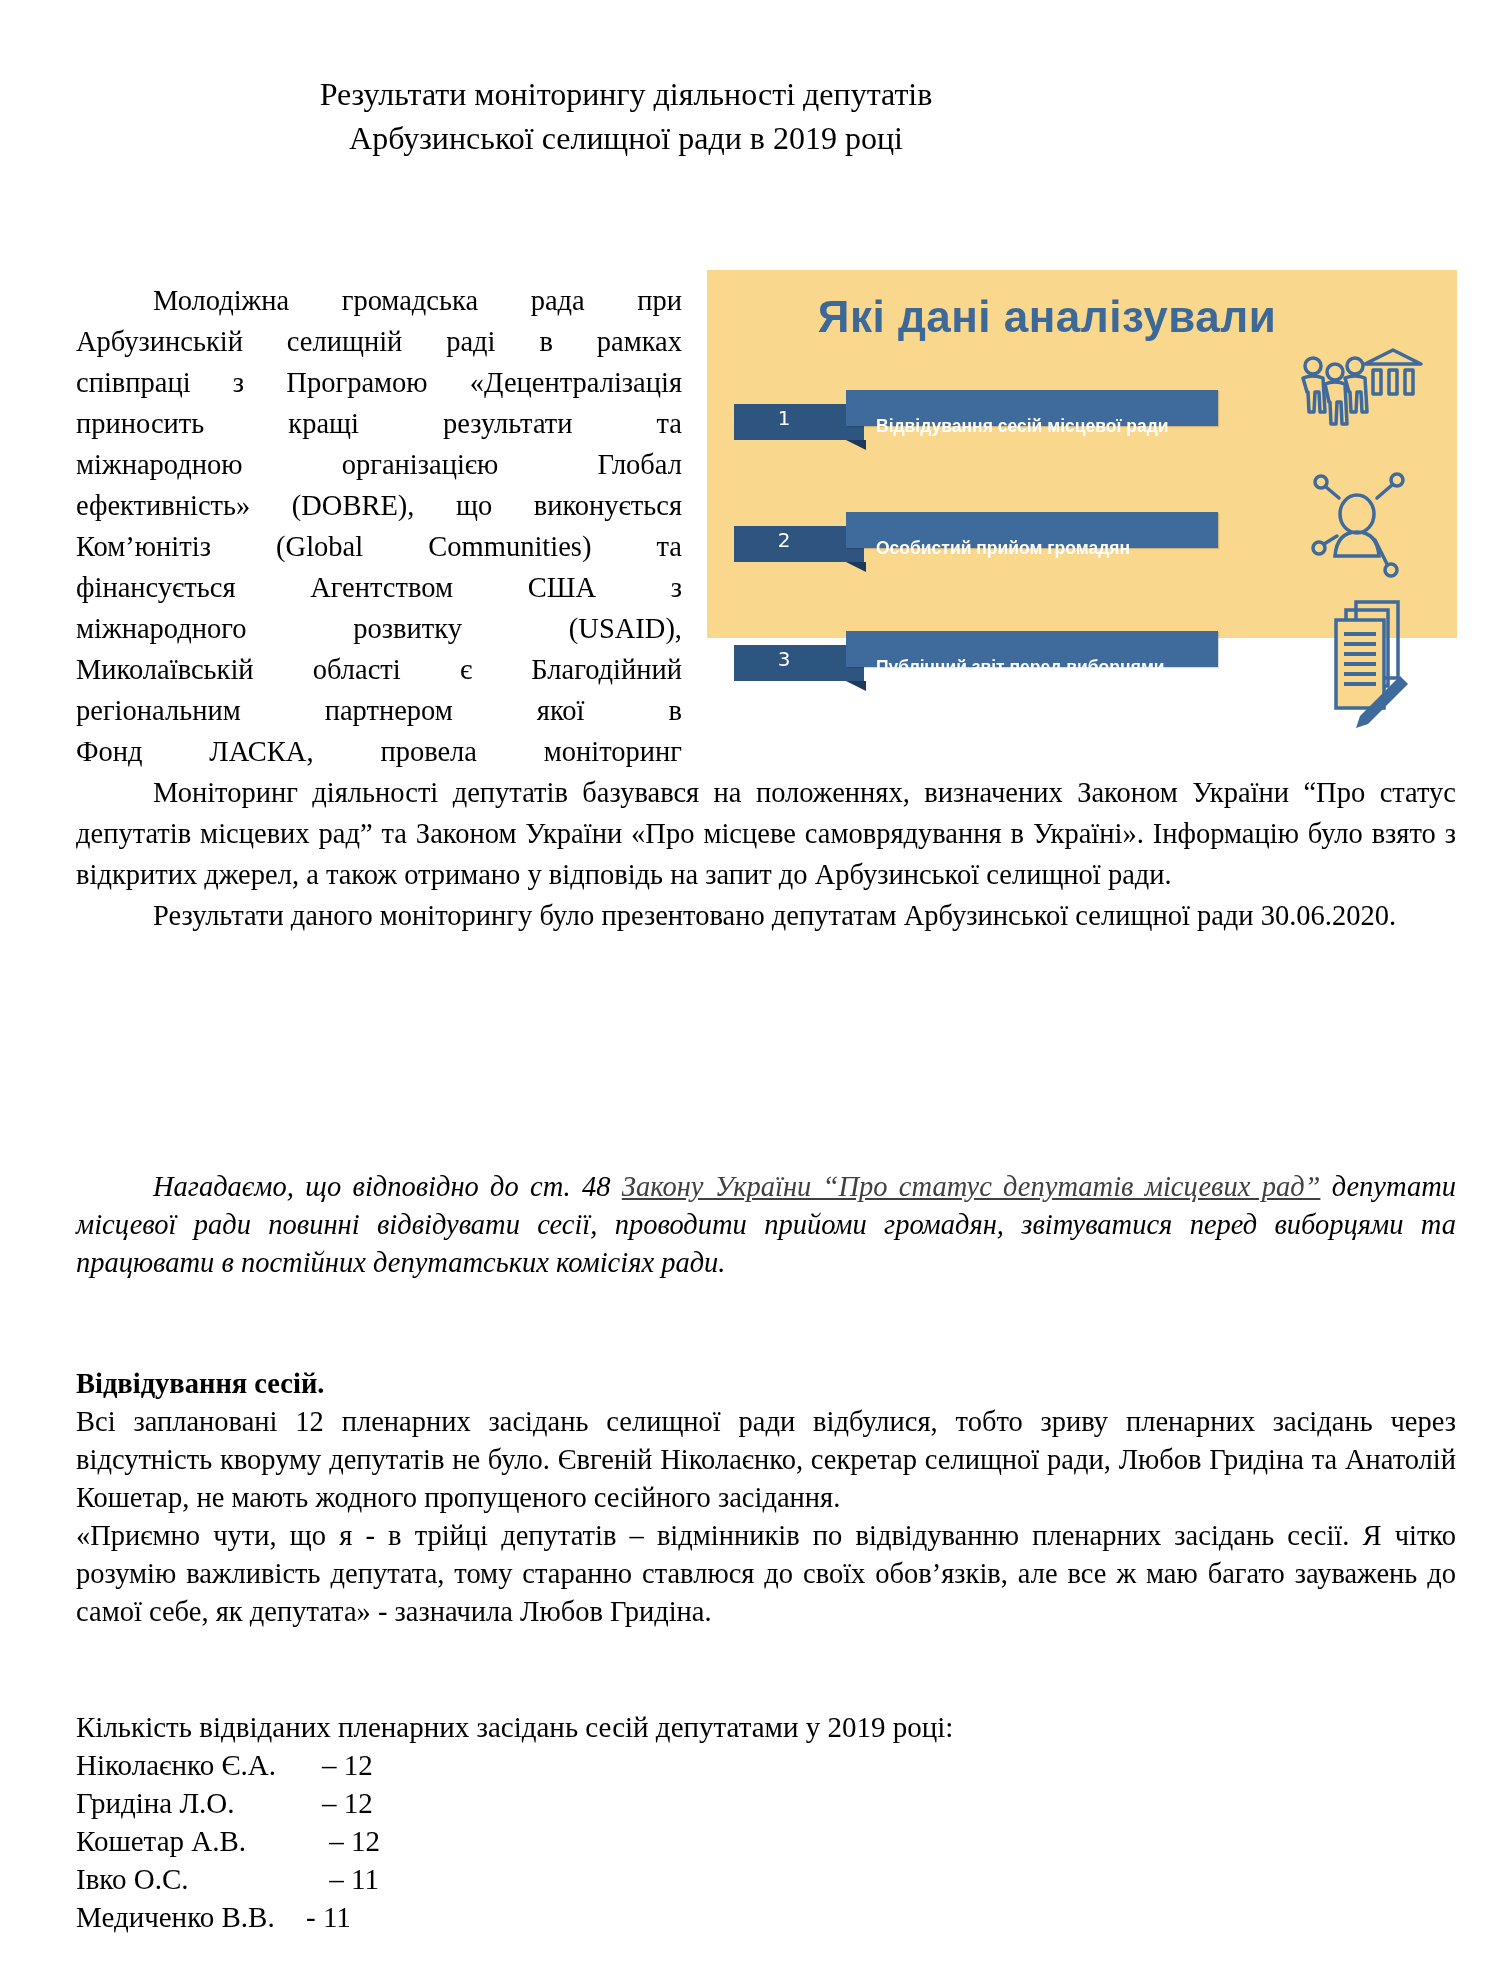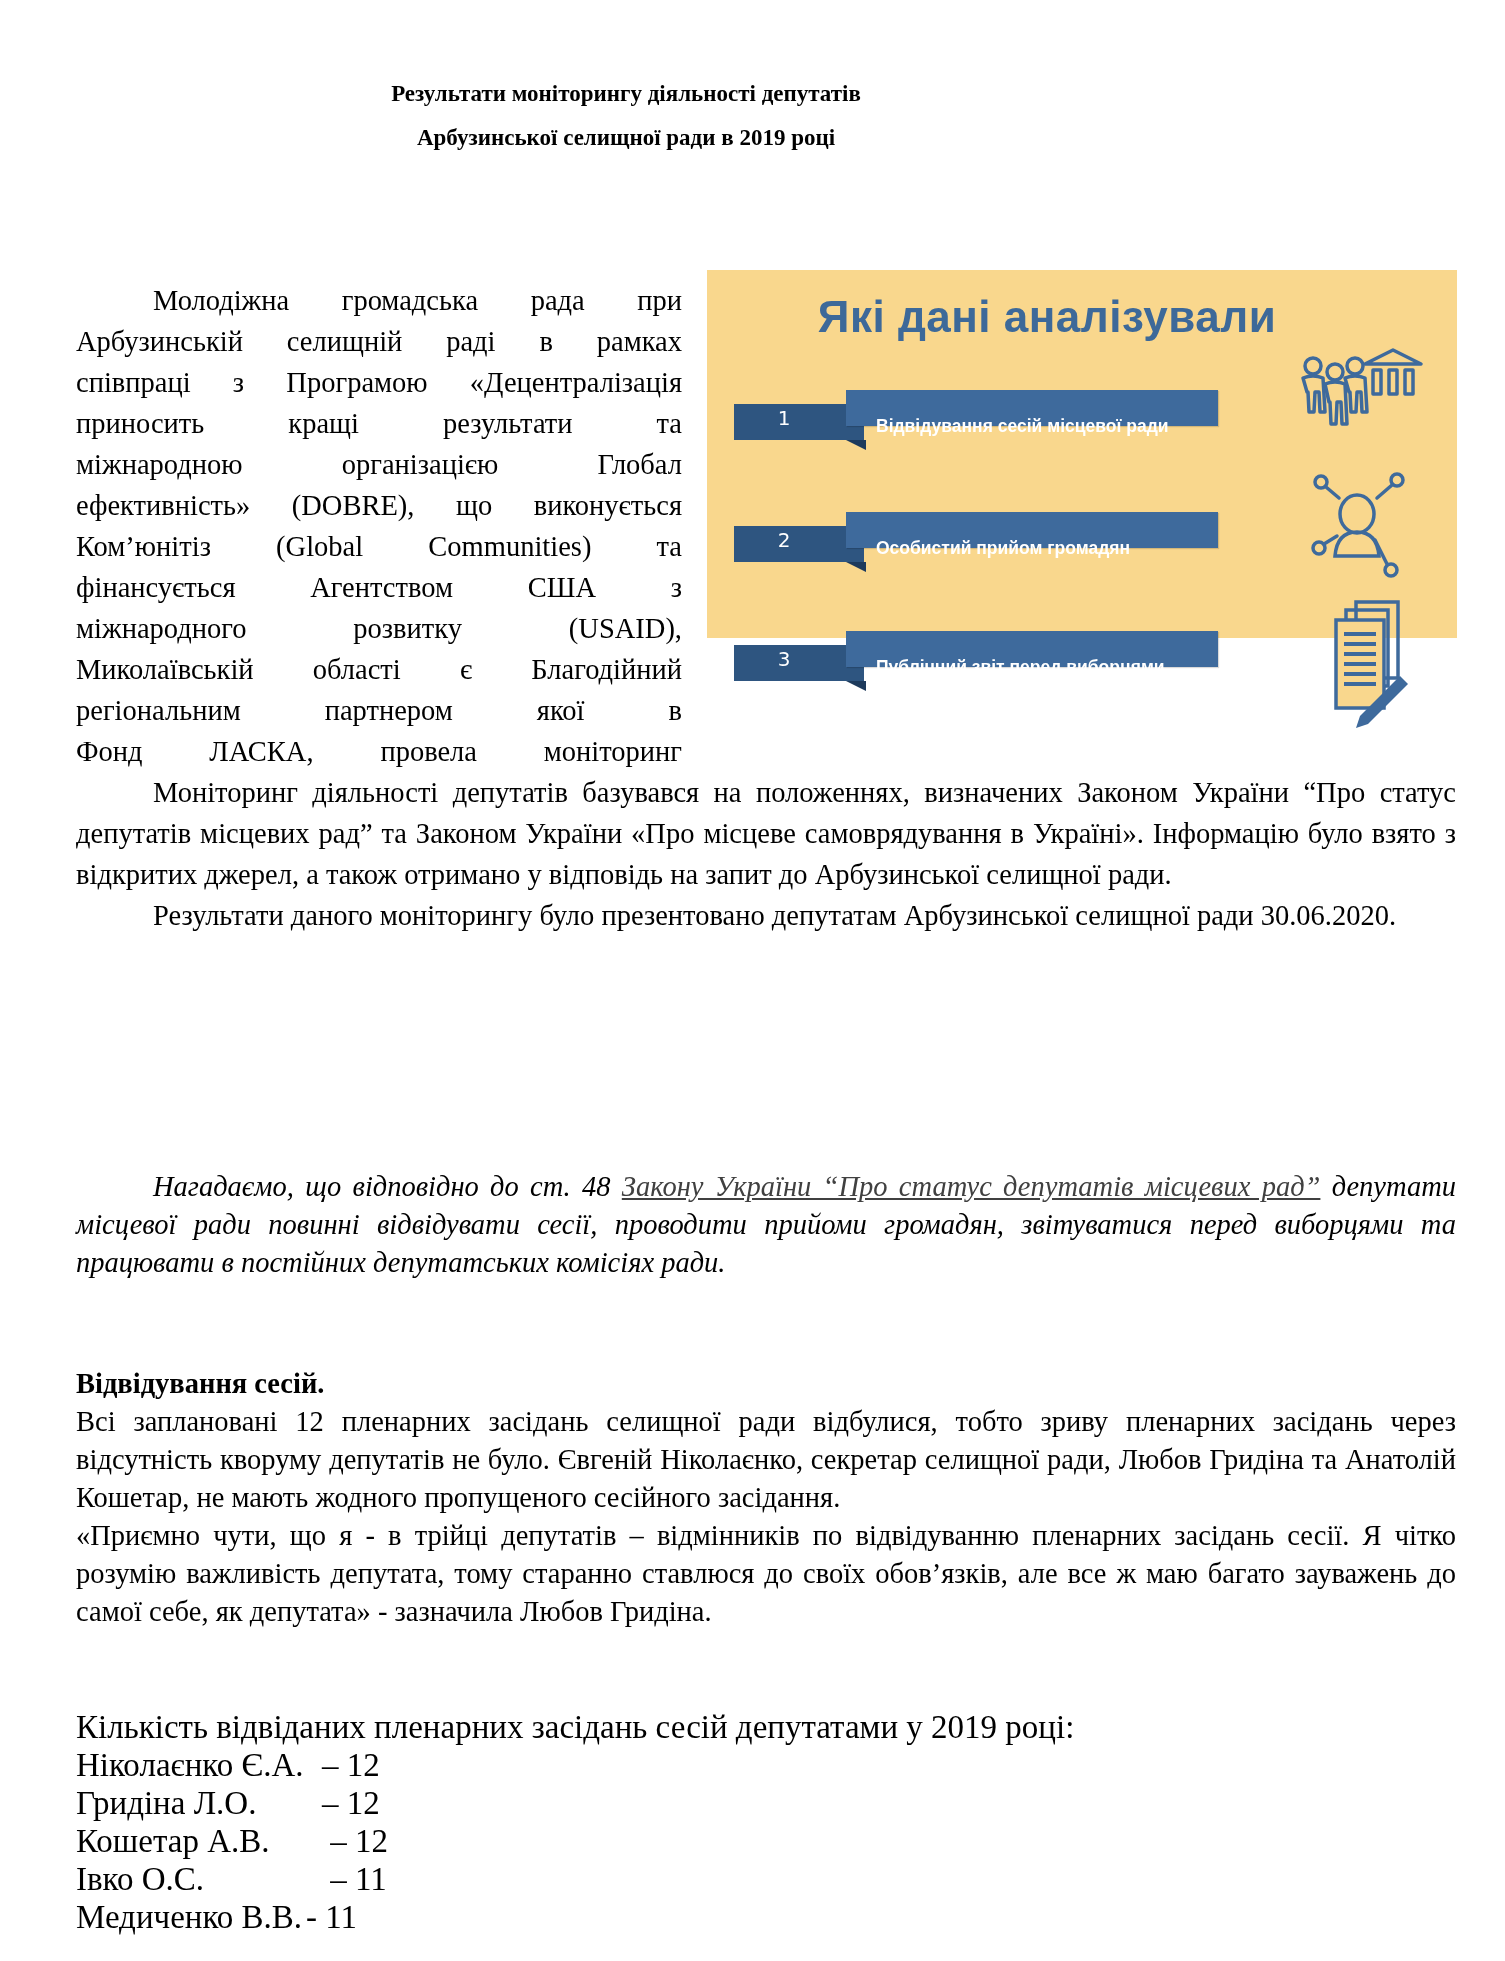--- a/index.html
+++ b/index.html
@@ -1,30 +1,30 @@
 <!DOCTYPE html>
 <html><head>
 <meta charset="utf-8">
 <style>
   html, body { margin: 0; padding: 0; background: #ffffff; }
   body { width: 1505px; height: 1961px; position: relative; overflow: hidden;
          font-family: "Liberation Serif", "DejaVu Serif", serif; color: #000; }
   .title { position: absolute; left: 0; top: 72px; width: 1252px; text-align: center;
-           font-weight: bold; font-size: 23px; line-height: 44px; }
+           font-weight: normal; font-size: 32px; line-height: 44px; }
   .text { font-size: 28.5px; line-height: 41px; text-align: justify; }
   .intro { position: absolute; left: 76px; top: 280px; width: 606px; }
   .intro p { margin: 0; }
   .indent { text-indent: 77px; }
   .body-block { position: absolute; left: 76px; width: 1380px; }
   .body-block p { margin: 0; }
   .lastline { text-align-last: left; }
   .bold { font-weight: bold; }
   .italic { font-style: italic; }
   a.link { color: #404040; text-decoration: underline; }
-  .list { position: absolute; left: 76px; top: 1708px; font-size: 33px; line-height: 38px; }
+  .list { position: absolute; left: 76px; top: 1708px; font-size: 29px; line-height: 38px; }
   .list .row { display: flex; white-space: pre; }
   .list .nm { display: inline-block; width: 246px; }
 
   
   .info { position: absolute; left: 707px; top: 270px; width: 750px; height: 368px; background: #f9d78d; }
   .info-title { position: absolute; left: 0; top: 22px; width: 680px; text-align: center;
                 font-family: "Liberation Sans", "DejaVu Sans", sans-serif; font-weight: bold;
                 font-size: 44px; color: #3d6999; letter-spacing: 0.5px; }
   .ribbon { position: absolute; left: 27px; width: 390px; height: 60px; }
   .ribbon .num { position: absolute; left: 0; top: 14px; width: 130px; height: 36px; background: #2e5580; }

